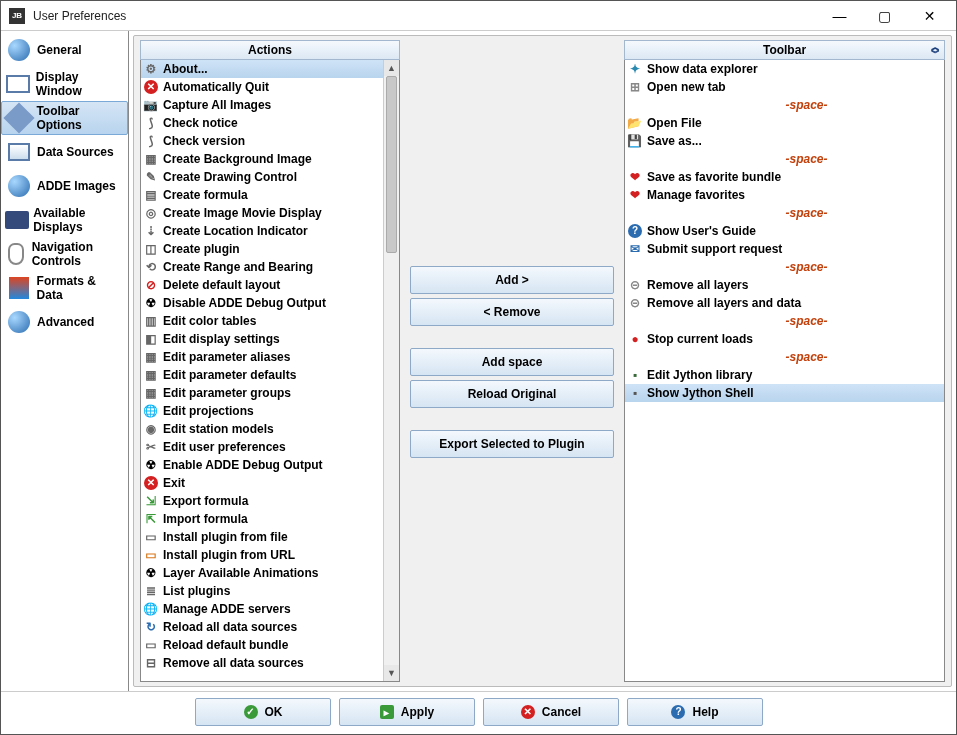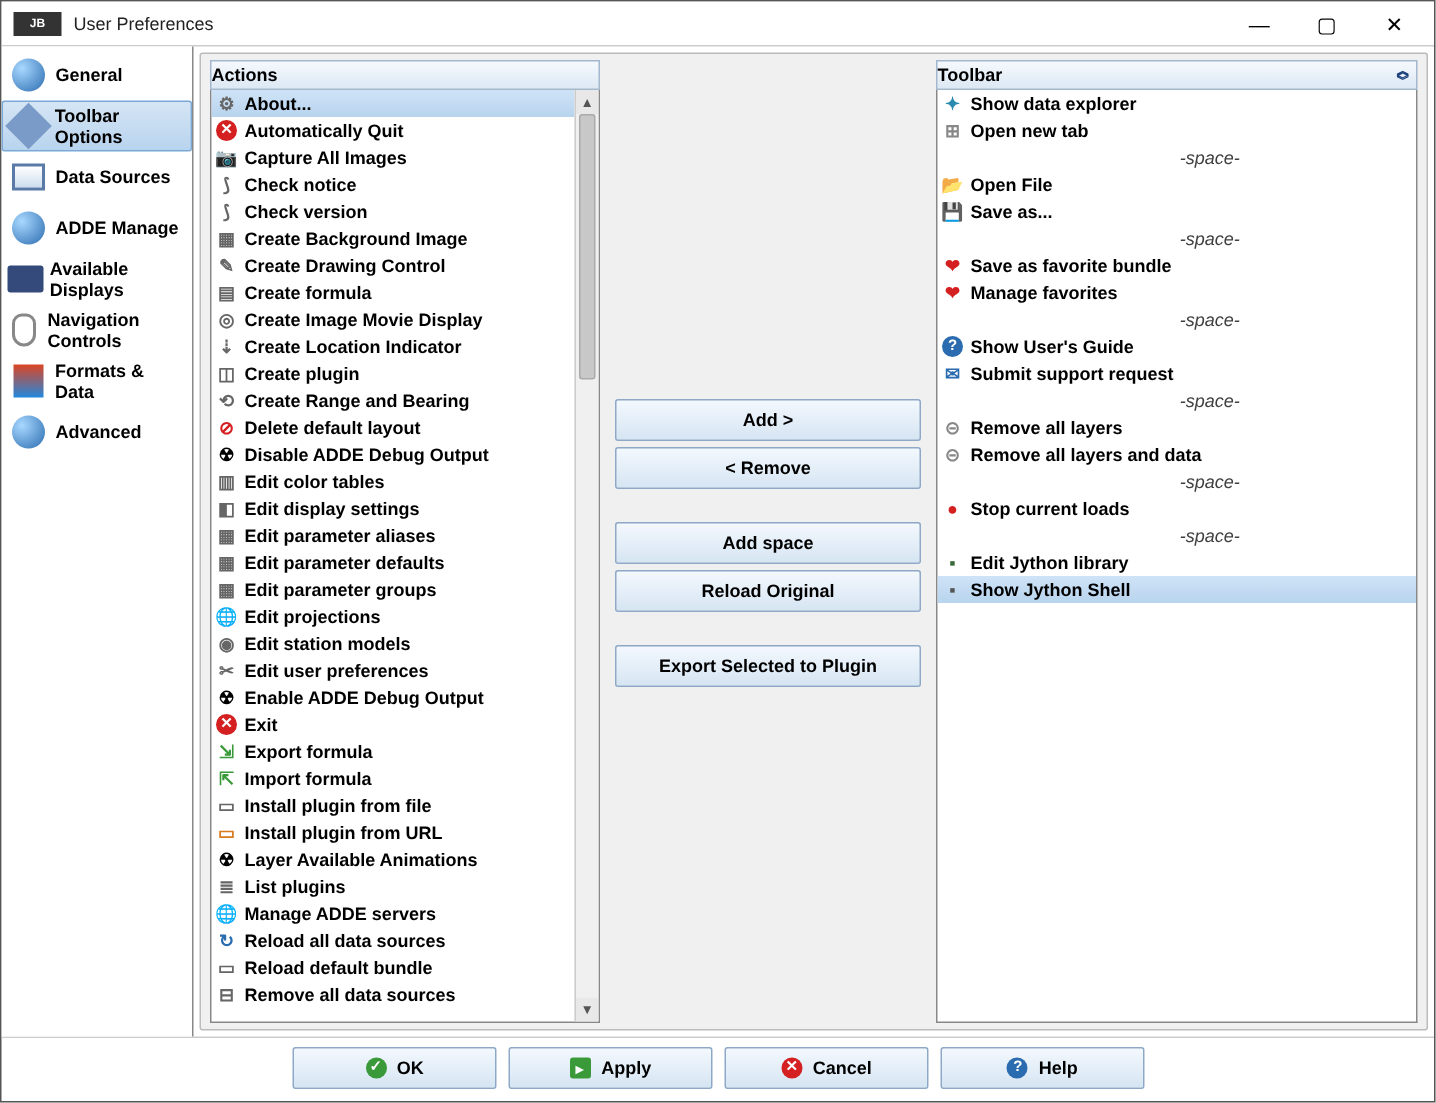--- a/index.html
+++ b/index.html
@@ -16,21 +16,21 @@
   
   .titlebar {
     height: 30px;
     background: #fff;
     border-bottom: 1px solid #ccc;
     display: flex;
     align-items: center;
     padding: 0 4px 0 8px;
   }
   .titlebar .app-icon {
-    width: 32px; height: 16px;
+    width: 16px; height: 16px;
     background: #333;
     color: #fff;
     font-size: 8px;
     font-weight: bold;
     text-align: center;
     line-height: 16px;
     margin-right: 8px;
   }
   .titlebar .title { flex: 1; color: #222; }
   .window-controls { display: flex; }
@@ -89,20 +89,21 @@
     flex-direction: column;
   }
   .panel.actions { width: 260px; }
   .panel.toolbar { width: 321px; }
   .panel-header {
     height: 20px;
     background: linear-gradient(#f5f9fd, #dce8f4);
     border: 1px solid #a3b8cf;
     display: flex;
     align-items: center;
+    justify-content: center;
     font-weight: bold;
     font-size: 12px;
     position: relative;
   }
   .panel-header .chev {
     position: absolute;
     right: 4px;
     display: flex;
     flex-direction: column;
     line-height: 6px;
@@ -145,21 +146,21 @@
     font-weight: bold;
     color: #000;
     white-space: nowrap;
   }
   .list-row.selected { background: linear-gradient(#cfe3f7,#b8d4ee); }
   .list-row .licon {
     width: 16px; height: 16px; flex-shrink:0;
     display:flex; align-items:center; justify-content:center;
     font-size:12px;
   }
-  .spacer-row { font-style: italic; color:#404040; justify-content:center; font-weight:normal;margin-left:44px;}
+  .spacer-row { font-style: italic; color:#c2410c; justify-content:center; font-weight:bold;margin-left:44px;}
 
   
   .middle {
     flex: 1;
     display: flex;
     flex-direction: column;
     align-items: center;
     padding-top: 226px;
     gap: 4px;
   }
@@ -210,37 +211,43 @@
 
 <div class="content">
 
   <div class="sidebar" id="sidebar">
       <div class="sidebar-item">
         <span class="sicon">
           <span class="globe"></span>
         </span>
         <span>General</span>
       </div>
+      <div class="sidebar-item">
+        <span class="sicon">
+          <span style="width:24px;height:18px;border:2px solid #5a7aa8;background:#fff;display:inline-block;"></span>
+        </span>
+        <span>Display Window</span>
+      </div>
       <div class="sidebar-item selected">
         <span class="sicon">
           <span style="width:22px;height:22px;background:#7a9ac8;transform:rotate(45deg);display:inline-block;"></span>
         </span>
         <span>Toolbar Options</span>
       </div>
       <div class="sidebar-item">
         <span class="sicon">
           <span style="width:22px;height:18px;border:2px solid #5a7aa8;background:linear-gradient(#fff,#cde);display:inline-block;"></span>
         </span>
         <span>Data Sources</span>
       </div>
       <div class="sidebar-item">
         <span class="sicon">
           <span class="globe"></span>
         </span>
-        <span>ADDE Manage</span>
+        <span>ADDE Images</span>
       </div>
       <div class="sidebar-item">
         <span class="sicon">
           <span style="width:24px;height:18px;background:#334a7a;display:inline-block;border-radius:2px;"></span>
         </span>
         <span>Available Displays</span>
       </div>
       <div class="sidebar-item">
         <span class="sicon">
           <span style="width:16px;height:22px;border:2px solid #888;border-radius:10px 10px 12px 12px;display:inline-block;"></span>

